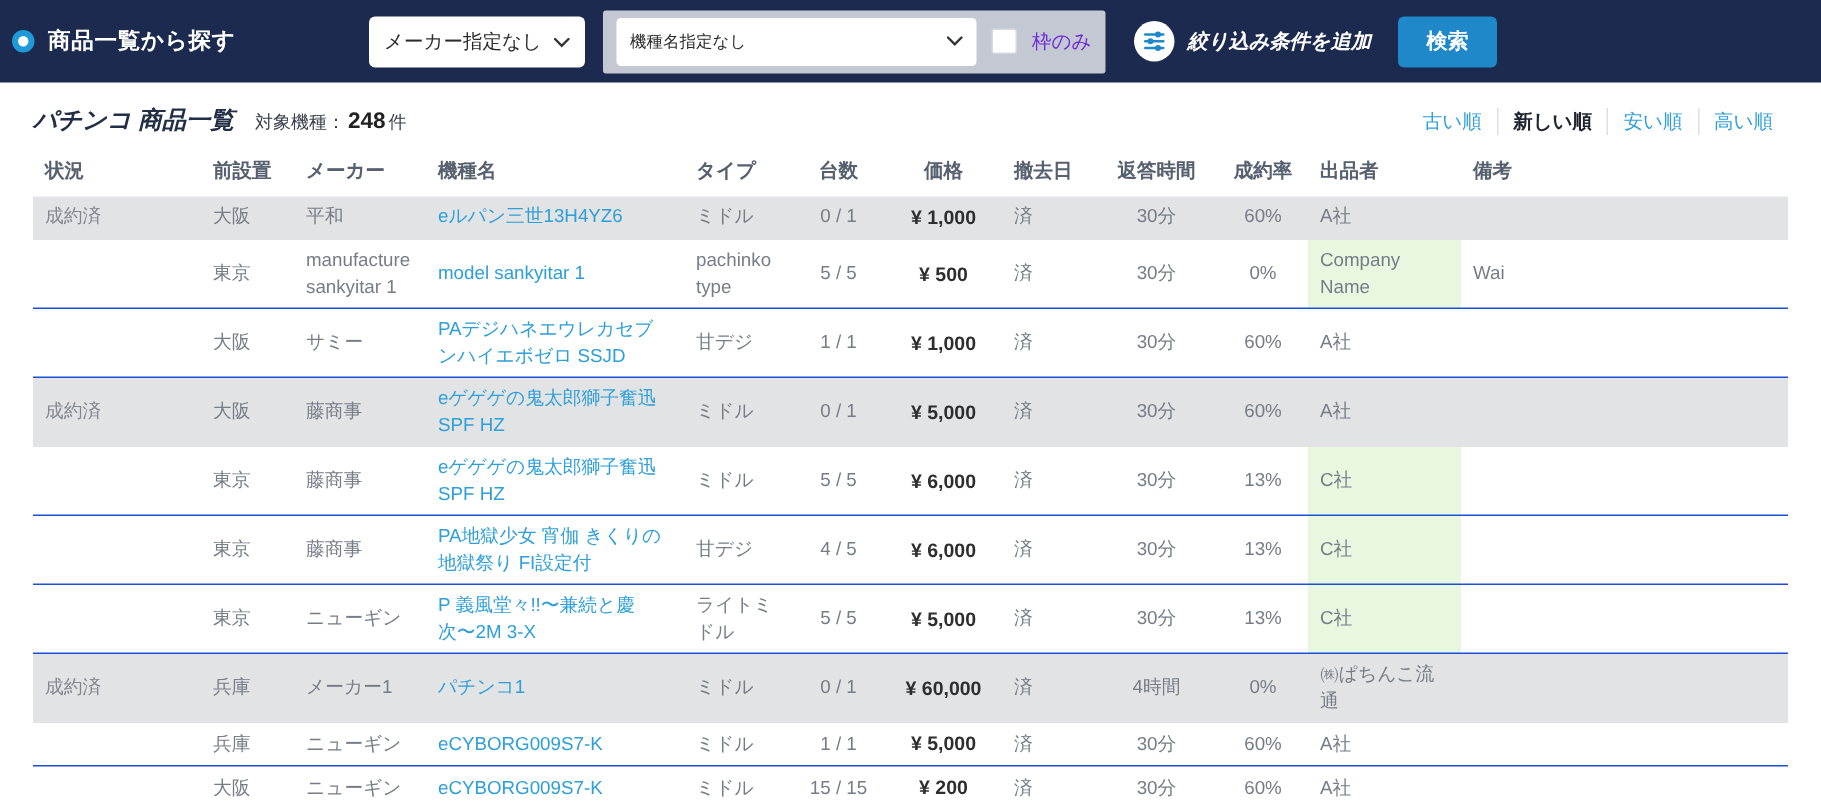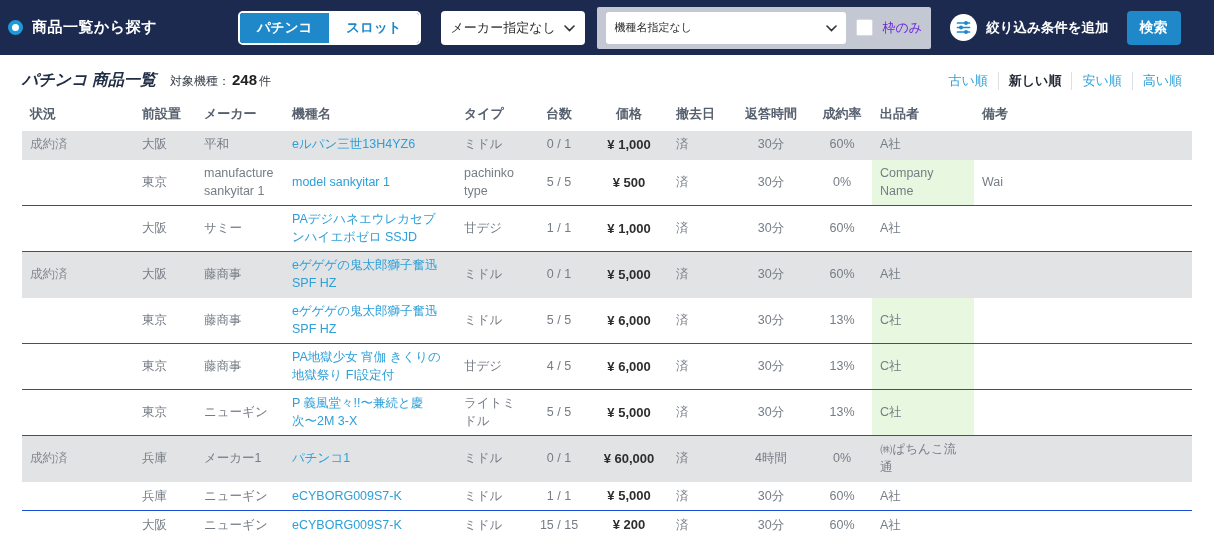--- a/index.html
+++ b/index.html
@@ -39,28 +39,28 @@
     display:flex; align-items:center; gap:10px; padding:5px 9px; flex:none;
   }
   .select-model { width:240px; height:32px; padding:0 9px; font-size:11px; border-radius:3px; }
   .chev { flex:none; margin-left:6px; }
   .frame-check {
     width:17px; height:17px; appearance:none; background:#fff;
     border:1px solid #d6dae0; border-radius:2px; margin:0; cursor:pointer;
   }
   .frame-label { color:#6d28d9; font-size:13px; }
   .filter-btn { margin-left:19px; display:flex; align-items:center; gap:9px;
-    color:#fff; font-size:13.5px; font-weight:bold; cursor:pointer; flex:none; }
+    color:#fff; font-size:13.5px; font-weight:bold; cursor:pointer; flex:none;font-style:italic; }
   .filter-icon {
     width:27px; height:27px; border-radius:50%; background:#fff;
     display:flex; align-items:center; justify-content:center; flex:none;
   }
   .search-btn {
     margin-left:18px; background:#1e88c9; border:none; color:#fff;
-    font-weight:bold; font-size:14px; height:34px; width:54px; border-radius:4px;
+    font-weight:bold; font-size:14px; height:34px; width:66px; border-radius:4px;
     cursor:pointer; font-family:inherit; flex:none;
   }
   
   .title-row {
     display:flex; align-items:baseline; padding:0 22px; margin-top:15px;
   }
   .page-title { font-size:16px; font-weight:bold; color:#222e45;font-style:italic; }
   .target { margin-left:14px; font-size:12px; color:#3a414c; }
   .target b { font-size:15px; color:#222; margin:0 2px; }
   .sorts { margin-left:auto; display:flex; align-items:center; }
@@ -89,24 +89,20 @@
 </style>
 </head>
 <body>
 
 <div class="topbar">
   <div class="brand">
     <span class="brand-icon"></span>
     <span class="brand-title">商品一覧から探す</span>
   </div>
 
-  <div class="toggle-group">
-    <div class="toggle-btn active">パチンコ</div>
-    <div class="toggle-btn">スロット</div>
-  </div>
 
   <div class="ui-select select-maker">
     <span>メーカー指定なし</span>
     <span class="chev">
       <svg width="11" height="7" viewBox="0 0 11 7">
           <path d="M1 1l4.5 4.5L10 1" stroke="#333" stroke-width="1.6" fill="none" stroke-linecap="round"></path>
         </svg>
     </span>
   </div>
 

